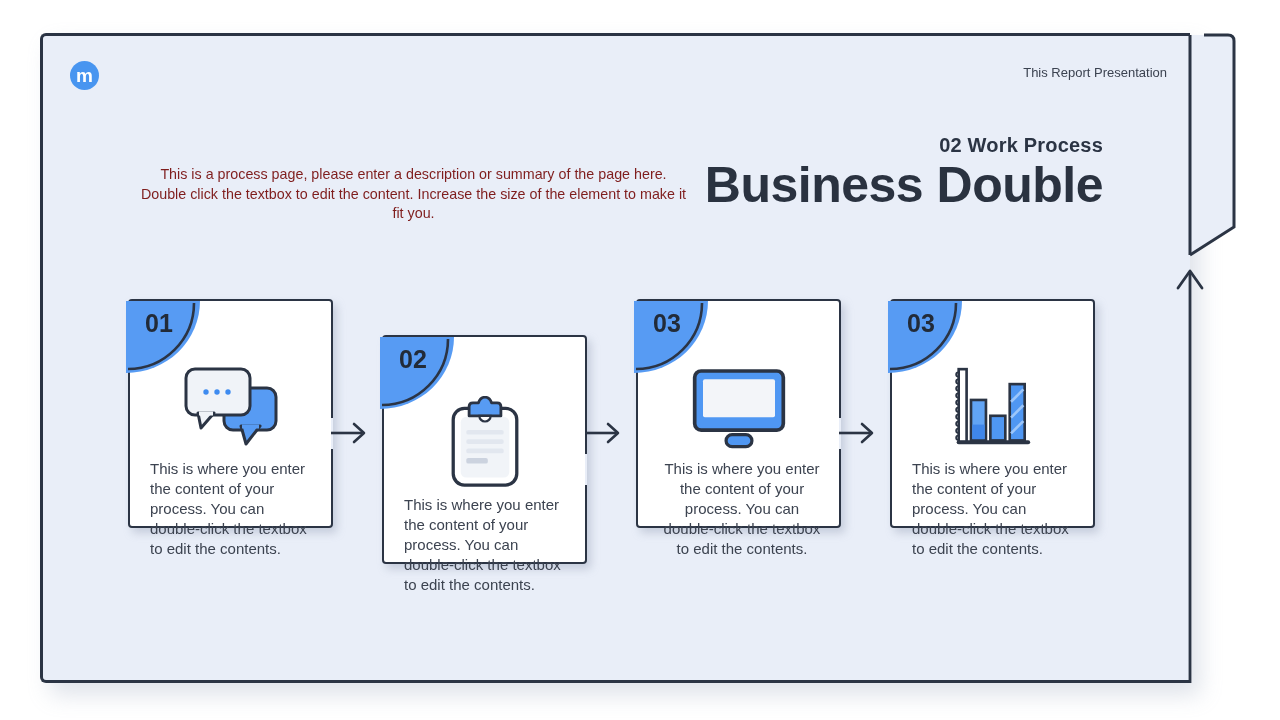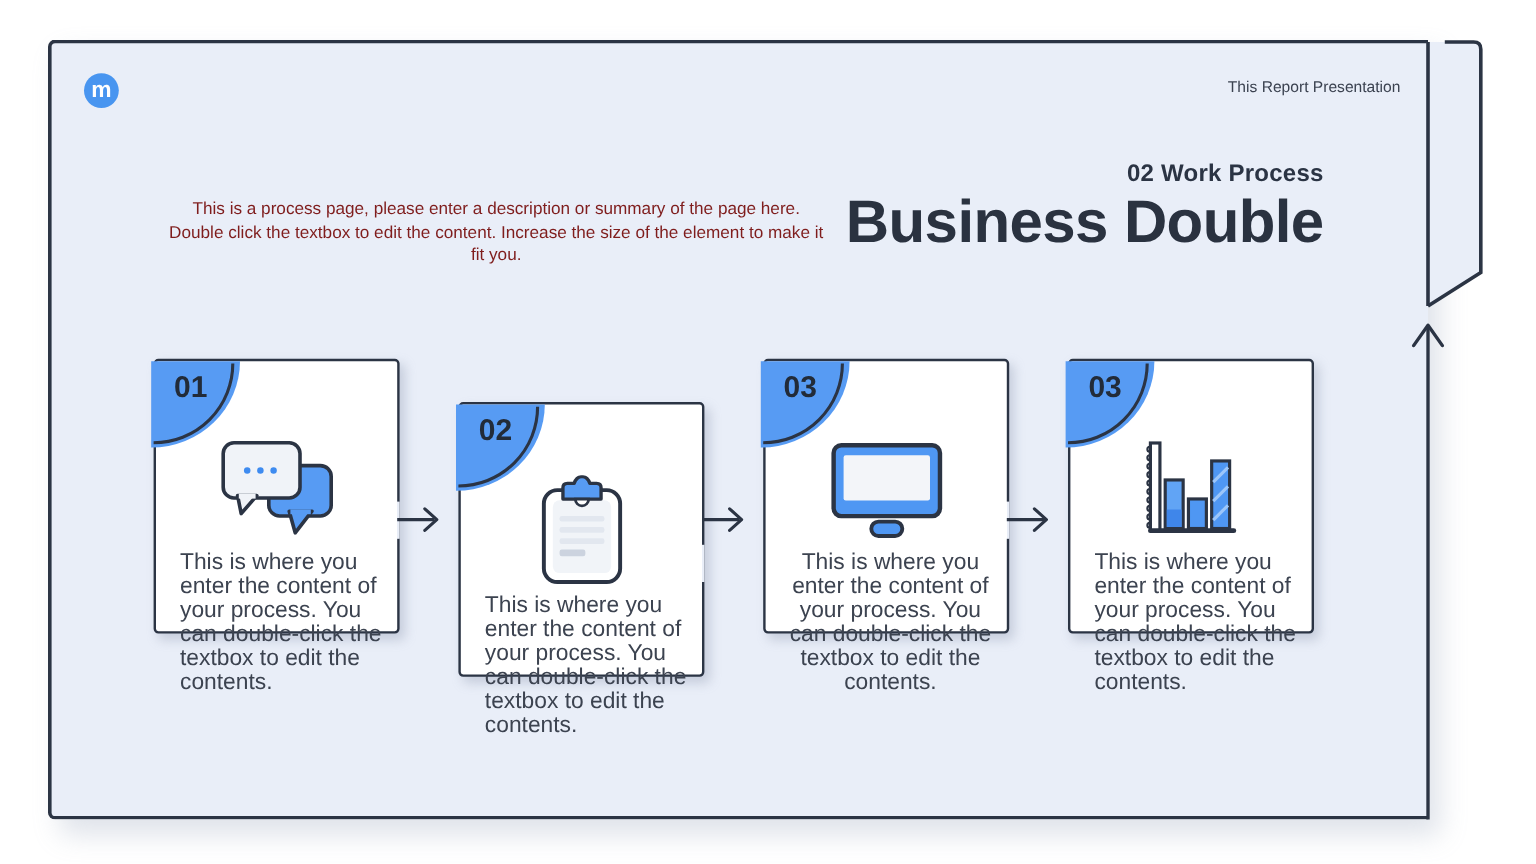--- a/index.html
+++ b/index.html
@@ -44,21 +44,21 @@
 
   .corner-disc { position: absolute; left: -4px; top: 0; width: 74px; height: 72px;
     background: #579bf3; border-radius: 0 0 100% 0; }
   .corner-arc { position: absolute; left: -4px; top: 0; width: 80px; height: 80px; }
   .step-number { position: absolute; left: 15px; top: 8px; font-size: 25px;
     font-weight: 700; color: #222b38; }
 
   .card-icon { position: absolute; left: 0; top: 58px; width: 100%; height: 96px;
     display: flex; align-items: center; justify-content: center; }
   .card-text { position: absolute; left: 20px; top: 158px; width: 168px;
-    font-size: 19px; line-height: 20px; color: #3c4350; }
+    font-size: 15px; line-height: 20px; color: #3c4350; }
 
   
   .border-gap { position: absolute; right: -2px; top: 117px; width: 4px; height: 31px;
     background: linear-gradient(to right, #ffffff 0 50%, #e9eef8 50% 100%); }
 
   .step-arrow { position: absolute; top: 384px; width: 40px; height: 26px; }
   .arrow-1 { left: 287px; } .arrow-2 { left: 541px; } .arrow-3 { left: 795px; }
 </style>
 </head>
 <body>

